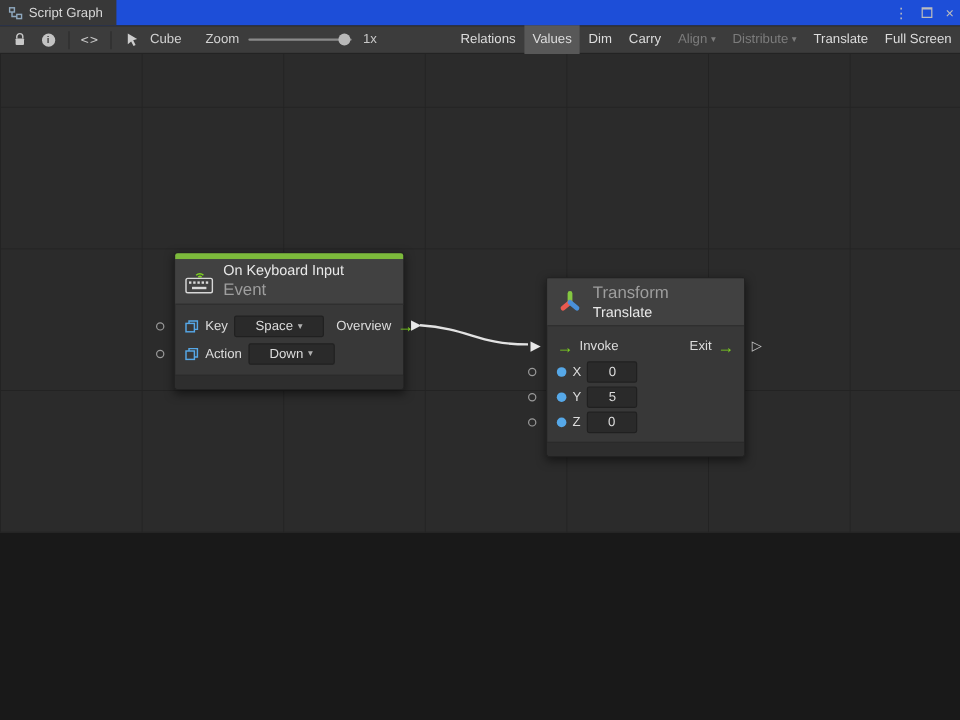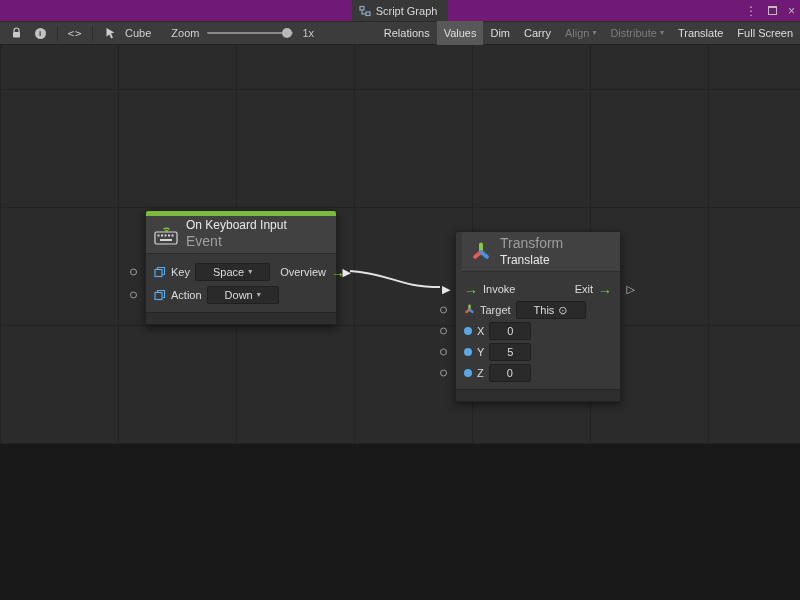--- a/index.html
+++ b/index.html
@@ -7,22 +7,22 @@
   body {
     font-family: "Liberation Sans", sans-serif;
     background: #191919;
     color: #d2d2d2;
     -webkit-font-smoothing: antialiased;
   }
   .window { position: relative; width: 800px; height: 600px; background:#191919; }
 
   
   .tabbar {
-    position: relative; height: 21px; background: #701a75;
-    display: flex; align-items: stretch; justify-content: center;
+    position: relative; height: 21px; background: #1d4ed8;
+    display: flex; align-items: stretch;
   }
   .tab {
     display: inline-flex; align-items: center; gap: 5px;
     background: #383838; padding: 0 11px 0 7px; height: 21px;
     font-size: 11px; color: #d8d8d8;
   }
   .win-controls {
     position: absolute; right: 5px; top: 0; height: 21px;
     display: flex; align-items: center; gap: 11px; color: #bdbdbd;
   }
@@ -266,21 +266,21 @@
           <span class="dropdown">
             <span>Down</span>
             <span class="caret">▾</span>
           </span>
         </div>
       </div>
       <div class="node-footer"></div>
     </div>
 
     <div class="node node2" style="left:455px; top:186px; width:166px;">
-      <div class="node-header" style="height:40px;margin-left:6px;">
+      <div class="node-header" style="height:40px;">
         <span>
           <svg width="22" height="22" viewBox="0 0 22 22" stroke-linecap="round">
             <path d="M11 10 V3.5" stroke="#84c841" stroke-width="4"></path>
             <path d="M11 11 L5.2 15.8" stroke="#e8594f" stroke-width="4"></path>
             <path d="M11 11 L16.8 15.8" stroke="#4a90d9" stroke-width="4"></path>
           </svg>
         </span>
         <div class="node-titles">
           <div class="node-category">Transform</div>
           <div class="node-title">Translate</div>
@@ -291,35 +291,20 @@
           <span class="port-tri in tri-filled">▶</span>
           <span class="flow-arrow">→</span>
           <span class="row-label">Invoke</span>
           <span class="flex-spacer"></span>
           <span class="row-label">Exit</span>
           <span class="flow-arrow">→</span>
           <span class="port-tri out tri-hollow">▷</span>
         </div>
         <div class="node-row">
           <span class="port-circle"></span>
-          <span>
-            <svg width="11" height="11" viewBox="0 0 22 22" stroke-linecap="round">
-              <path d="M11 10 V3.5" stroke="#84c841" stroke-width="5"></path>
-              <path d="M11 11 L5.2 15.8" stroke="#e8594f" stroke-width="5"></path>
-              <path d="M11 11 L16.8 15.8" stroke="#4a90d9" stroke-width="5"></path>
-            </svg>
-          </span>
-          <span class="row-label">Target</span>
-          <span class="chip">
-            <span>This</span>
-            <span class="target-glyph">⊙</span>
-          </span>
-        </div>
-        <div class="node-row">
-          <span class="port-circle"></span>
           <span class="blue-dot"></span>
           <span class="row-label">X</span>
           <span class="value-box">0</span>
         </div>
         <div class="node-row">
           <span class="port-circle"></span>
           <span class="blue-dot"></span>
           <span class="row-label">Y</span>
           <span class="value-box">5</span>
         </div>

